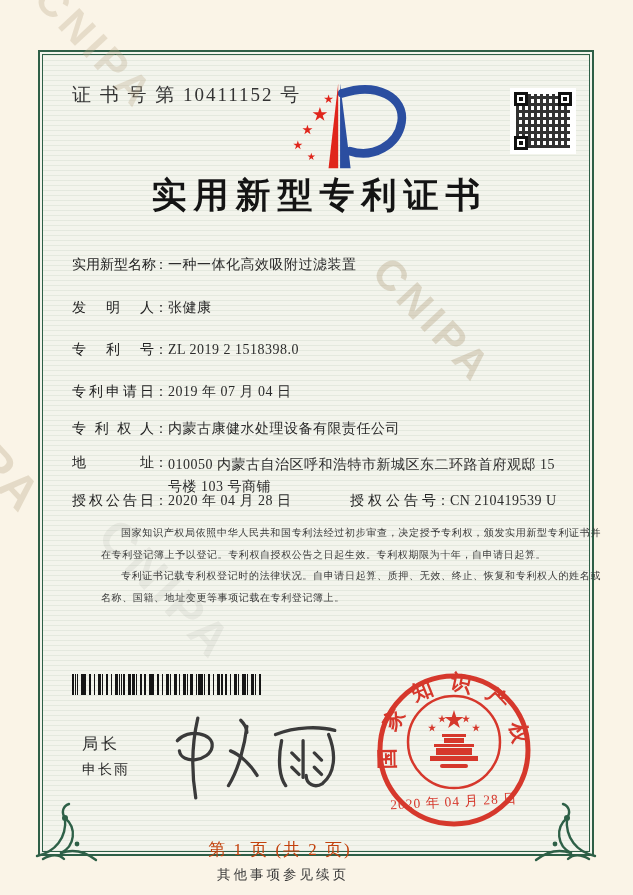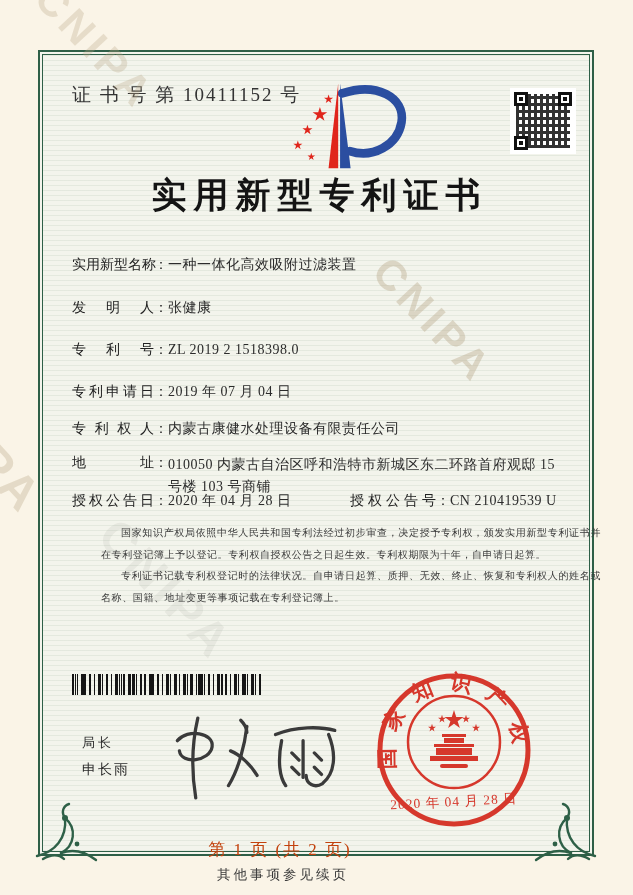--- a/index.html
+++ b/index.html
@@ -55,21 +55,21 @@
   .r7{top:440px;}
   .pair2{position:absolute;left:278px;top:0;}
   .pair2 .f-label{width:86px;}
   .notice{left:30px;top:470px;width:500px;font-size:10px;line-height:21.5px;
     text-align:justify;color:#3a3a3a;letter-spacing:.6px;margin-left:31px;}
   .notice p{margin:0;text-indent:2em;}
   .barcode{left:32px;top:622px;width:191px;height:21px;
     background-image:
       repeating-linear-gradient(90deg,#151515 0 2px,rgba(0,0,0,0) 2px 5px,#151515 5px 6px,rgba(0,0,0,0) 6px 9px,#151515 9px 12px,rgba(0,0,0,0) 12px 13px,#151515 13px 14px,rgba(0,0,0,0) 14px 17px),
       repeating-linear-gradient(90deg,rgba(0,0,0,0) 0 3px,#151515 3px 4px,rgba(0,0,0,0) 4px 11px,#151515 11px 13px,rgba(0,0,0,0) 13px 23px);}
-  .sig-title{left:42px;top:682px;font-size:13px;letter-spacing:3px;}
+  .sig-title{left:42px;top:682px;font-size:16px;letter-spacing:3px;}
   .sig-name{left:42px;top:709px;font-size:14px;letter-spacing:2px;}
   .sig-svg{left:108px;top:658px;}
   .seal{left:324px;top:608px;width:180px;height:180px;z-index:6;}
   .page-ind{left:0;top:786px;width:480px;text-align:center;font-size:17px;letter-spacing:2px;color:#c2410c;}
   .flourish{bottom:-8px;width:66px;height:66px;z-index:3;}
   .fl-l{left:-7px;}
   .fl-r{right:-7px;transform:scaleX(-1);}
   .continuation{position:absolute;left:38px;top:866px;width:490px;text-align:center;
     font-size:13.5px;letter-spacing:3px;color:#3a3a3a;z-index:2;}
 </style>

